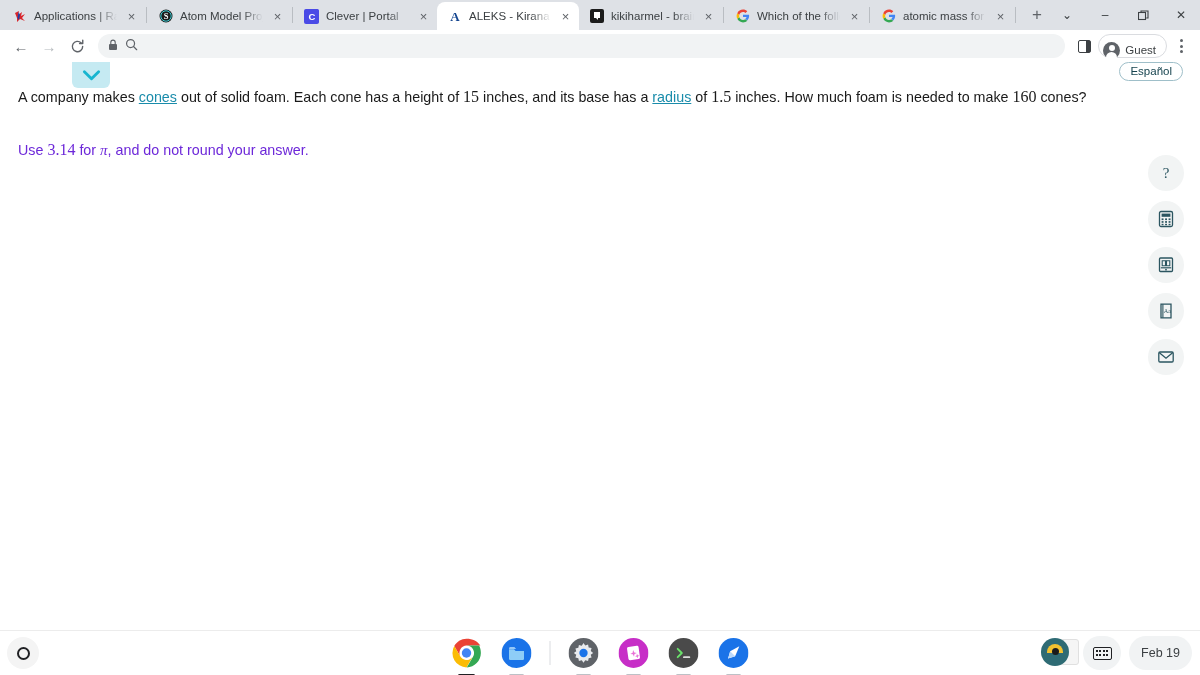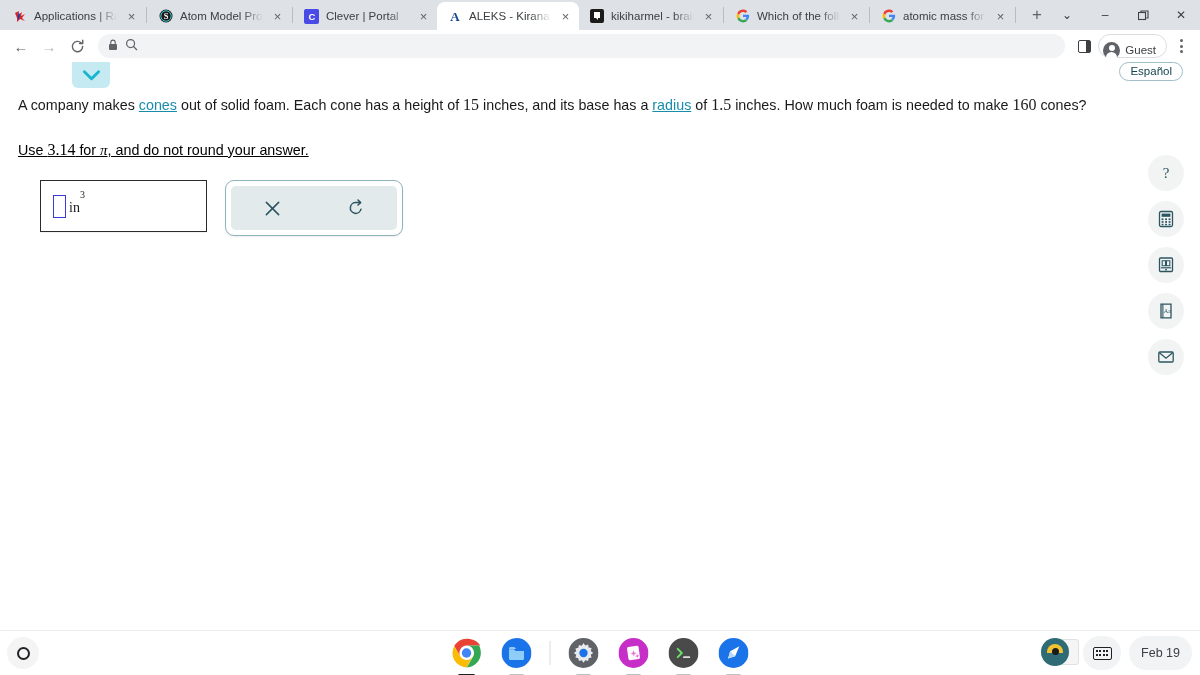--- a/index.html
+++ b/index.html
@@ -136,29 +136,29 @@
 
   .espanol {
     position: absolute; right: 17px; top: 0px;
     border: 1px solid #9fbfc9; border-radius: 11px;
     padding: 2px 10px 3px; font-size: 11.5px; color: #17444f;
     background: #fff;
   }
 
   .problem {
     position: absolute; left: 18px; top: 24px; right: 95px;
-    font-size: 14.3px; color: #1a1a1a; line-height: 1.33; margin-top: 8px;
+    font-size: 14.3px; color: #1a1a1a; line-height: 1.33;
   }
   .problem a { color: #1a8cab; text-decoration: underline; }
   .mathnum { font-family: "Liberation Serif", serif; font-size: 16px; }
   .mathvar { font-family: "Liberation Serif", serif; font-style: italic; font-size: 15px; }
 
   .useline {
     position: absolute; left: 18px; top: 79px;
-    font-size: 14.3px; color: #000000; text-decoration: underline;
+    font-size: 14.3px; color: #6d28d9;
   }
 
   .answerwrap { position: absolute; left: 40px; top: 118px; display: flex; align-items: flex-start; gap: 18px; }
 
   .answerbox {
     width: 167px; height: 52px;
     border: 1.6px solid #2b2b2b;
     background: #fff;
     display: flex; align-items: center;
     padding-left: 12px;
@@ -444,43 +444,20 @@
           <path d="M2.5 2.5 L10 10 L17.5 2.5" fill="none" stroke="#17b5cf" stroke-width="3" stroke-linecap="round" stroke-linejoin="round"></path>
         </svg>
     </div>
 
     <div class="espanol">Español</div>
 
     <div class="problem"><span>A company makes </span><a href="#">cones</a><span> out of solid foam. Each cone has a height of </span><span class="mathnum">15</span><span> inches, and its base has a </span><a href="#">radius</a><span> of </span><span class="mathnum">1.5</span><span> inches. How much foam is needed to make </span><span class="mathnum">160</span><span> cones?</span></div>
 
     <div class="useline"><span>Use </span><span class="mathnum">3.14</span><span> for </span><span class="mathvar">π</span><span>, and do not round your answer.</span></div>
 
-    <div class="answerwrap">
-      <div class="answerbox">
-        <span class="ph-box"></span>
-        <span class="unit"><span>in</span><sup>3</sup></span>
-      </div>
-
-      <div class="btnpanel">
-        <div class="btnpanel-inner">
-          <div class="panelbtn">
-            <svg width="17" height="17" viewBox="0 0 18 18">
-                <line x1="2.5" y1="2.5" x2="15.5" y2="15.5" stroke="#2b5560" stroke-width="1.6" stroke-linecap="round"></line>
-                <line x1="15.5" y1="2.5" x2="2.5" y2="15.5" stroke="#2b5560" stroke-width="1.6" stroke-linecap="round"></line>
-              </svg>
-          </div>
-          <div class="panelbtn">
-            <svg width="18" height="18" viewBox="0 0 18 18">
-                <path d="M14 10.2 A5.4 5.4 0 1 1 9.2 3.6 L13 3.6" fill="none" stroke="#2b5560" stroke-width="1.5" stroke-linecap="round"></path>
-                <path d="M11 1 L13.6 3.6 L11 6" fill="none" stroke="#2b5560" stroke-width="1.5" stroke-linecap="round" stroke-linejoin="round"></path>
-              </svg>
-          </div>
-        </div>
-      </div>
-    </div>
 
     <div class="rtools">
       <div class="rtool">
         <svg width="18" height="18" viewBox="0 0 18 18">
             <text x="9" y="14" font-size="15" font-family="Liberation Serif, serif" fill="#2b5560" text-anchor="middle">?</text>
           </svg>
       </div>
       <div class="rtool">
         <svg width="20" height="20" viewBox="0 0 20 20">
             <rect x="3.5" y="2.5" width="13" height="15" rx="1.5" fill="none" stroke="#2b5560" stroke-width="1.3"></rect>

